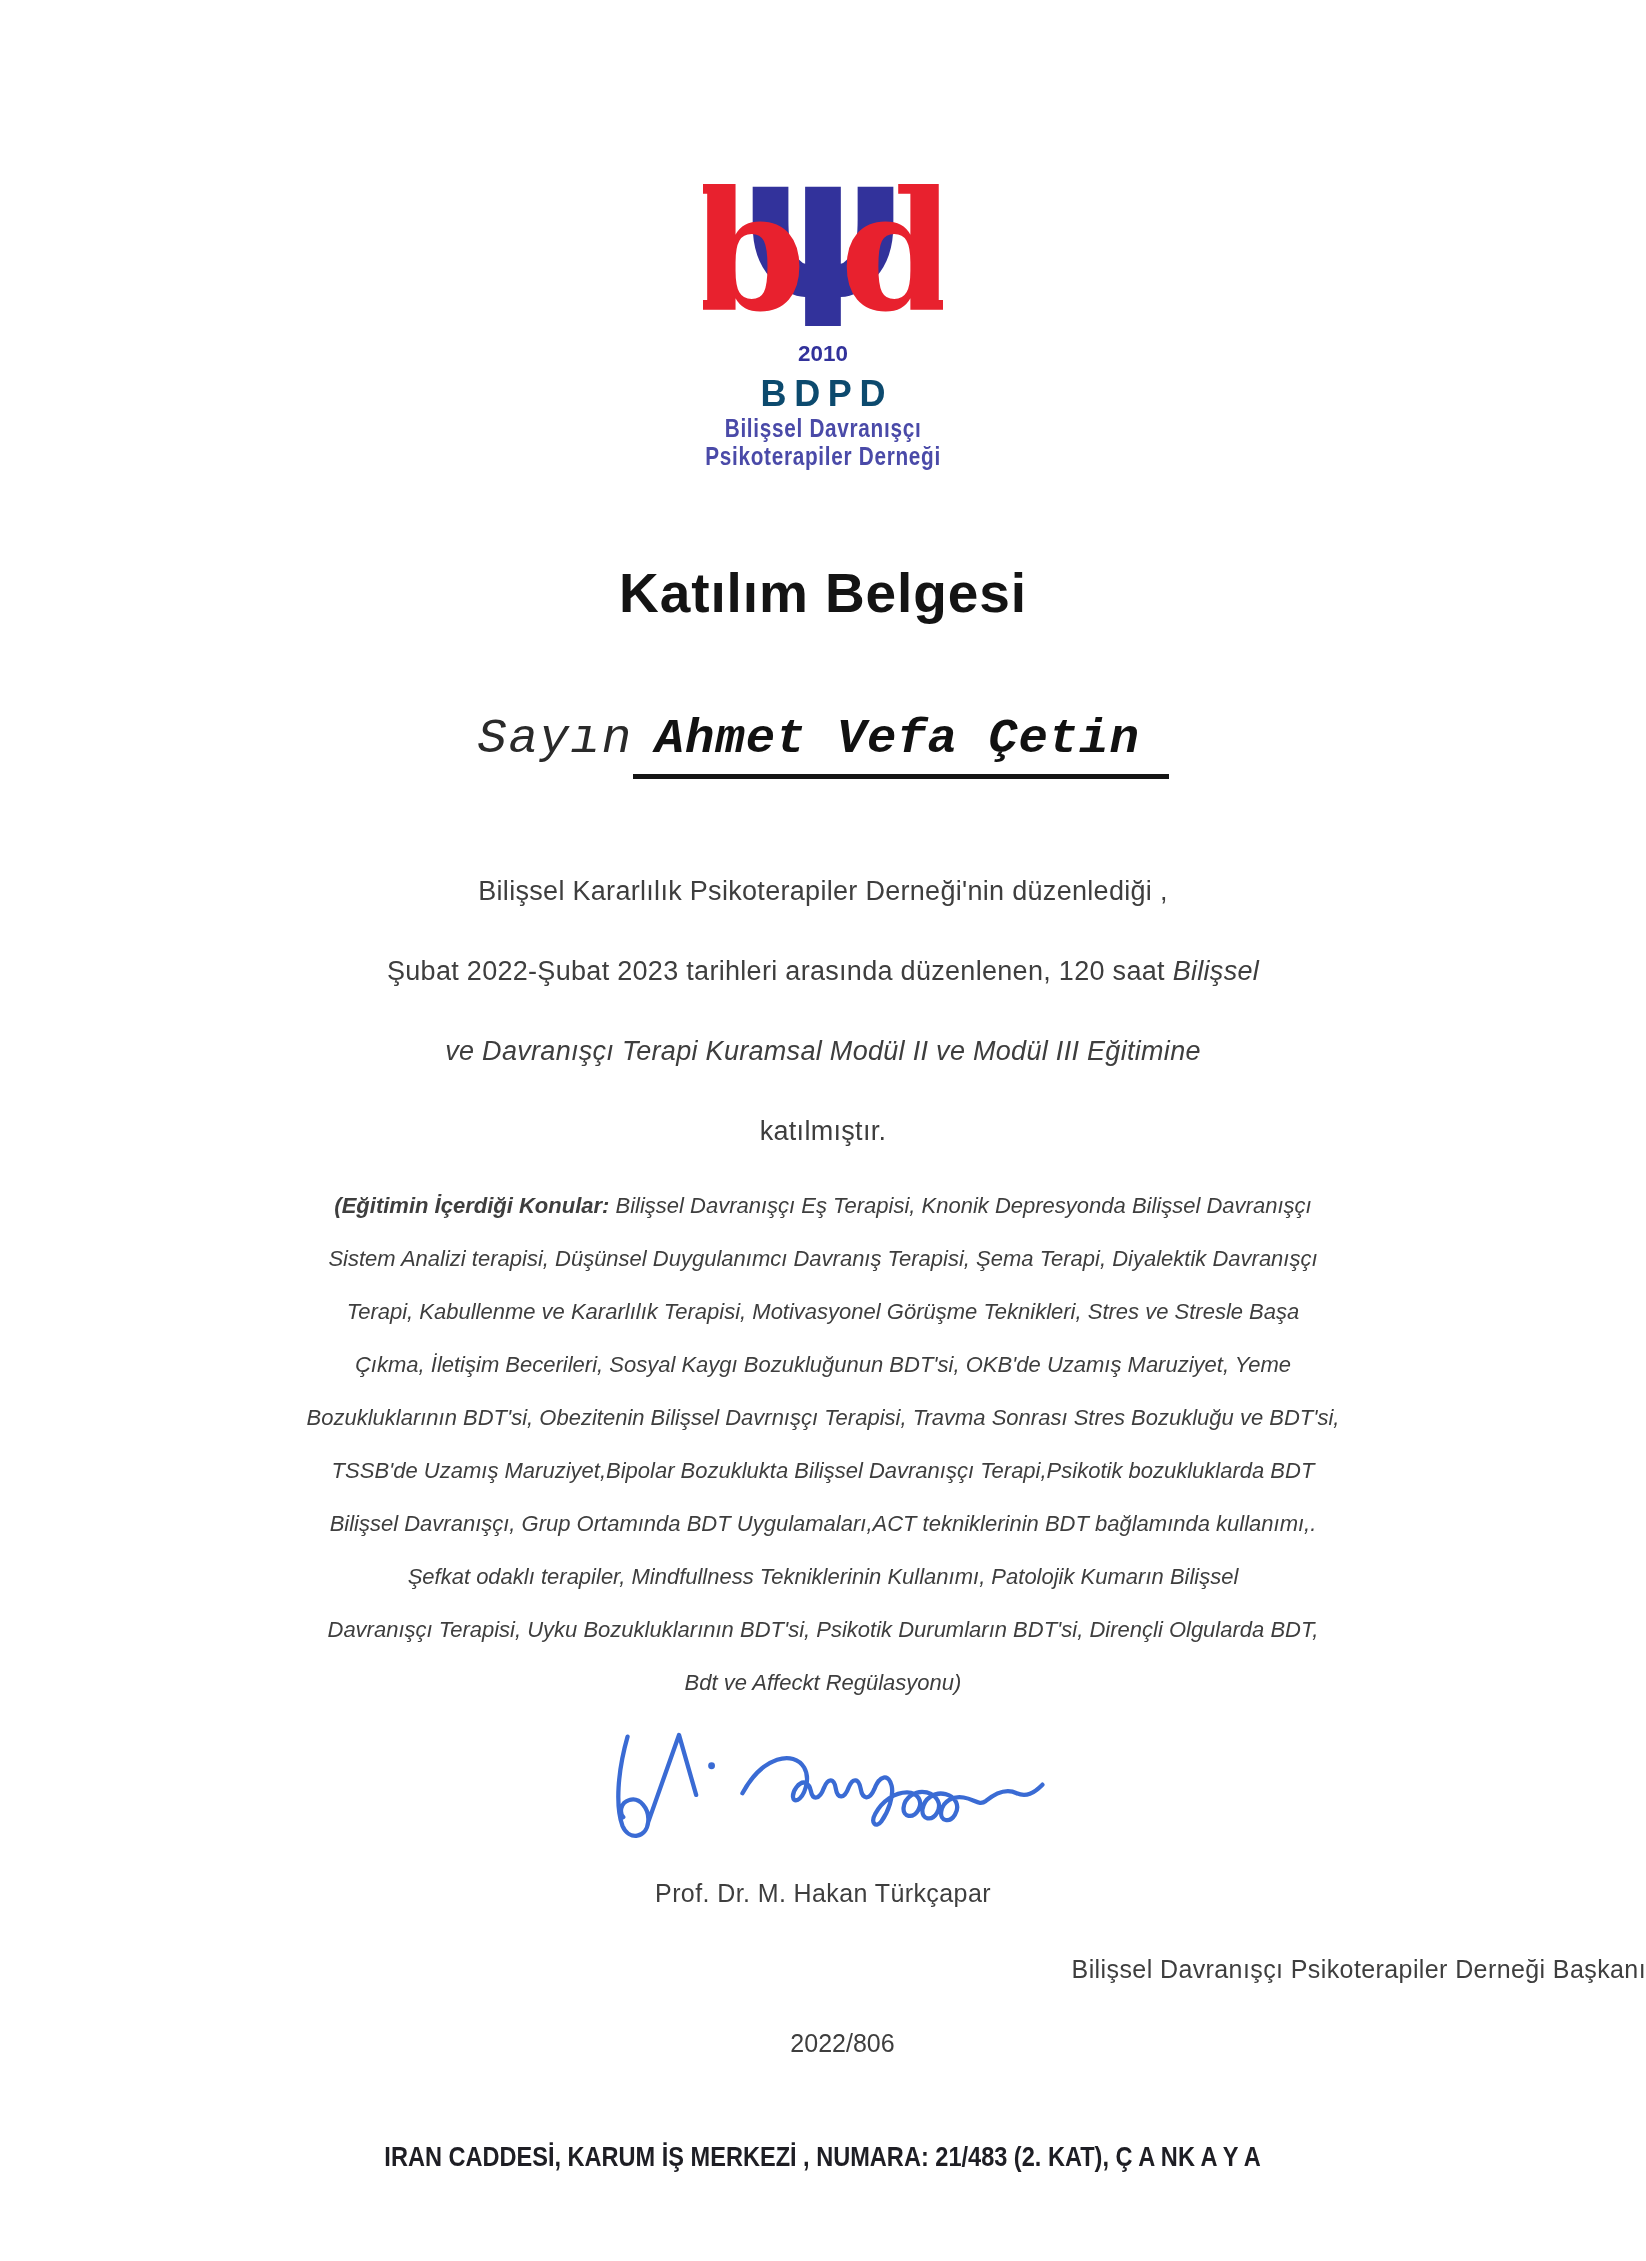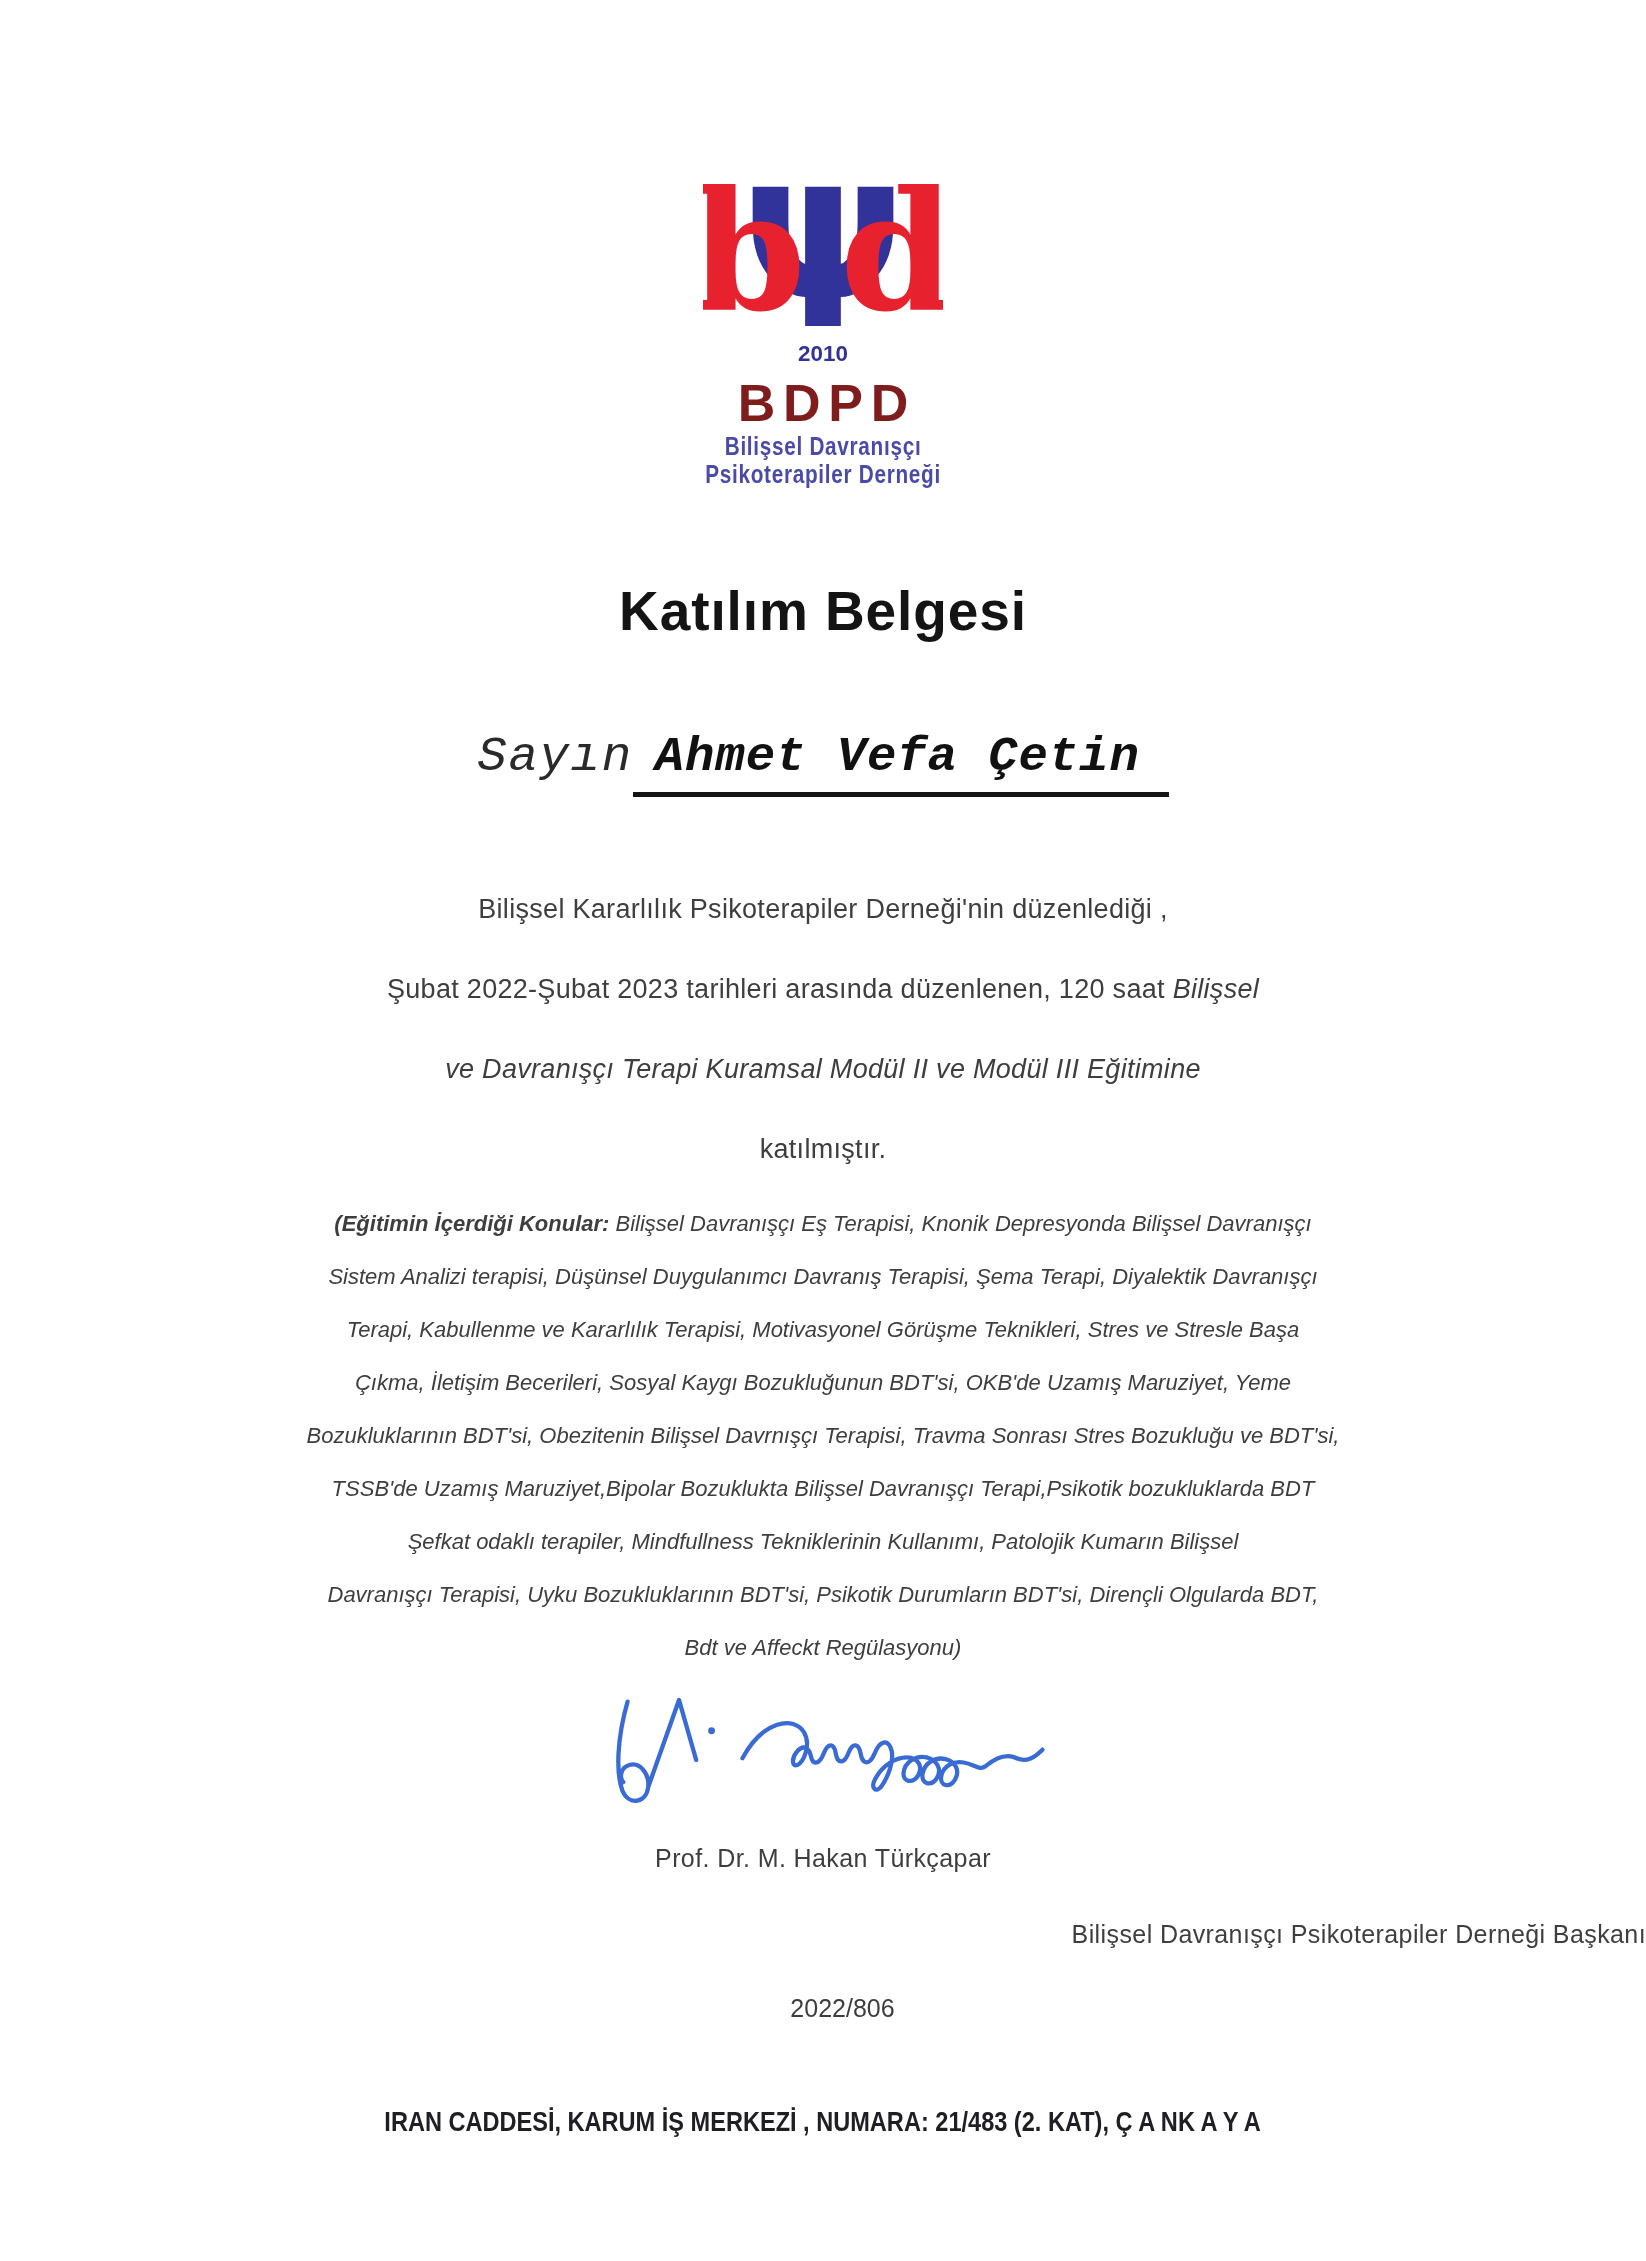--- a/index.html
+++ b/index.html
@@ -12,24 +12,24 @@
     text-align: center;
     color: #3e3e3e;
   }
   .page { width: 1646px; height: 2261px; position: relative; }
 
   
   .logo-block { padding-top: 157px; }
   .logo-mark { display: block; margin: 0 auto; width: 240px; height: 213px; }
   .logo-acronym {
     margin-top: 3.4px;
-    font-size: 52px;
+    font-size: 36px;
     font-weight: 700;
     letter-spacing: 7.7px;
-    color: #7f1d1d;
+    color: #0c4a6e;
     padding-left: 7.7px;
   }
   .logo-org {
     display: inline-block;
     transform: scaleX(0.78);
     transform-origin: center top;
     font-size: 26.6px;
     font-weight: 700;
     line-height: 27.4px;
     color: #4a4aa8;
@@ -123,20 +123,21 @@
   <div class="topics">
     <div>
       <span class="lead">(Eğitimin İçerdiği Konular:</span><span> Bilişsel Davranışçı Eş Terapisi, Knonik Depresyonda Bilişsel Davranışçı</span>
     </div>
     <div>
         <div class="topics-line">Sistem Analizi terapisi, Düşünsel Duygulanımcı Davranış Terapisi, Şema Terapi, Diyalektik Davranışçı</div>
         <div class="topics-line">Terapi, Kabullenme ve Kararlılık Terapisi, Motivasyonel Görüşme Teknikleri, Stres ve Stresle Başa</div>
         <div class="topics-line">Çıkma, İletişim Becerileri, Sosyal Kaygı Bozukluğunun BDT'si, OKB'de Uzamış Maruziyet, Yeme</div>
         <div class="topics-line">Bozukluklarının BDT'si, Obezitenin Bilişsel Davrnışçı Terapisi, Travma Sonrası Stres Bozukluğu ve BDT'si,</div>
         <div class="topics-line">TSSB'de Uzamış Maruziyet,Bipolar Bozuklukta Bilişsel Davranışçı Terapi,Psikotik bozukluklarda BDT</div>
+        <div class="topics-line">Bilişsel Davranışçı, Grup Ortamında BDT Uygulamaları,ACT tekniklerinin BDT bağlamında kullanımı,.</div>
         <div class="topics-line">Şefkat odaklı terapiler, Mindfullness Tekniklerinin Kullanımı, Patolojik Kumarın Bilişsel</div>
         <div class="topics-line">Davranışçı Terapisi, Uyku Bozukluklarının BDT'si, Psikotik Durumların BDT'si, Dirençli Olgularda BDT,</div>
         <div class="topics-line">Bdt ve Affeckt Regülasyonu)</div>
       </div>
   </div>
 
   <svg class="signature-svg" viewBox="0 0 560 150" xmlns="http://www.w3.org/2000/svg" aria-hidden="true">
     <g fill="none" stroke="#3a6bd4" stroke-width="5" stroke-linecap="round" stroke-linejoin="round">
       <path d="M52,18 C40,60 38,100 46,122 C54,140 74,136 76,118 C78,102 66,88 54,92 C44,95 42,106 47,112 M76,118 L112,16 L132,86"></path>
       <circle cx="150" cy="52" r="4" fill="#3a6bd4" stroke="none"></circle>

